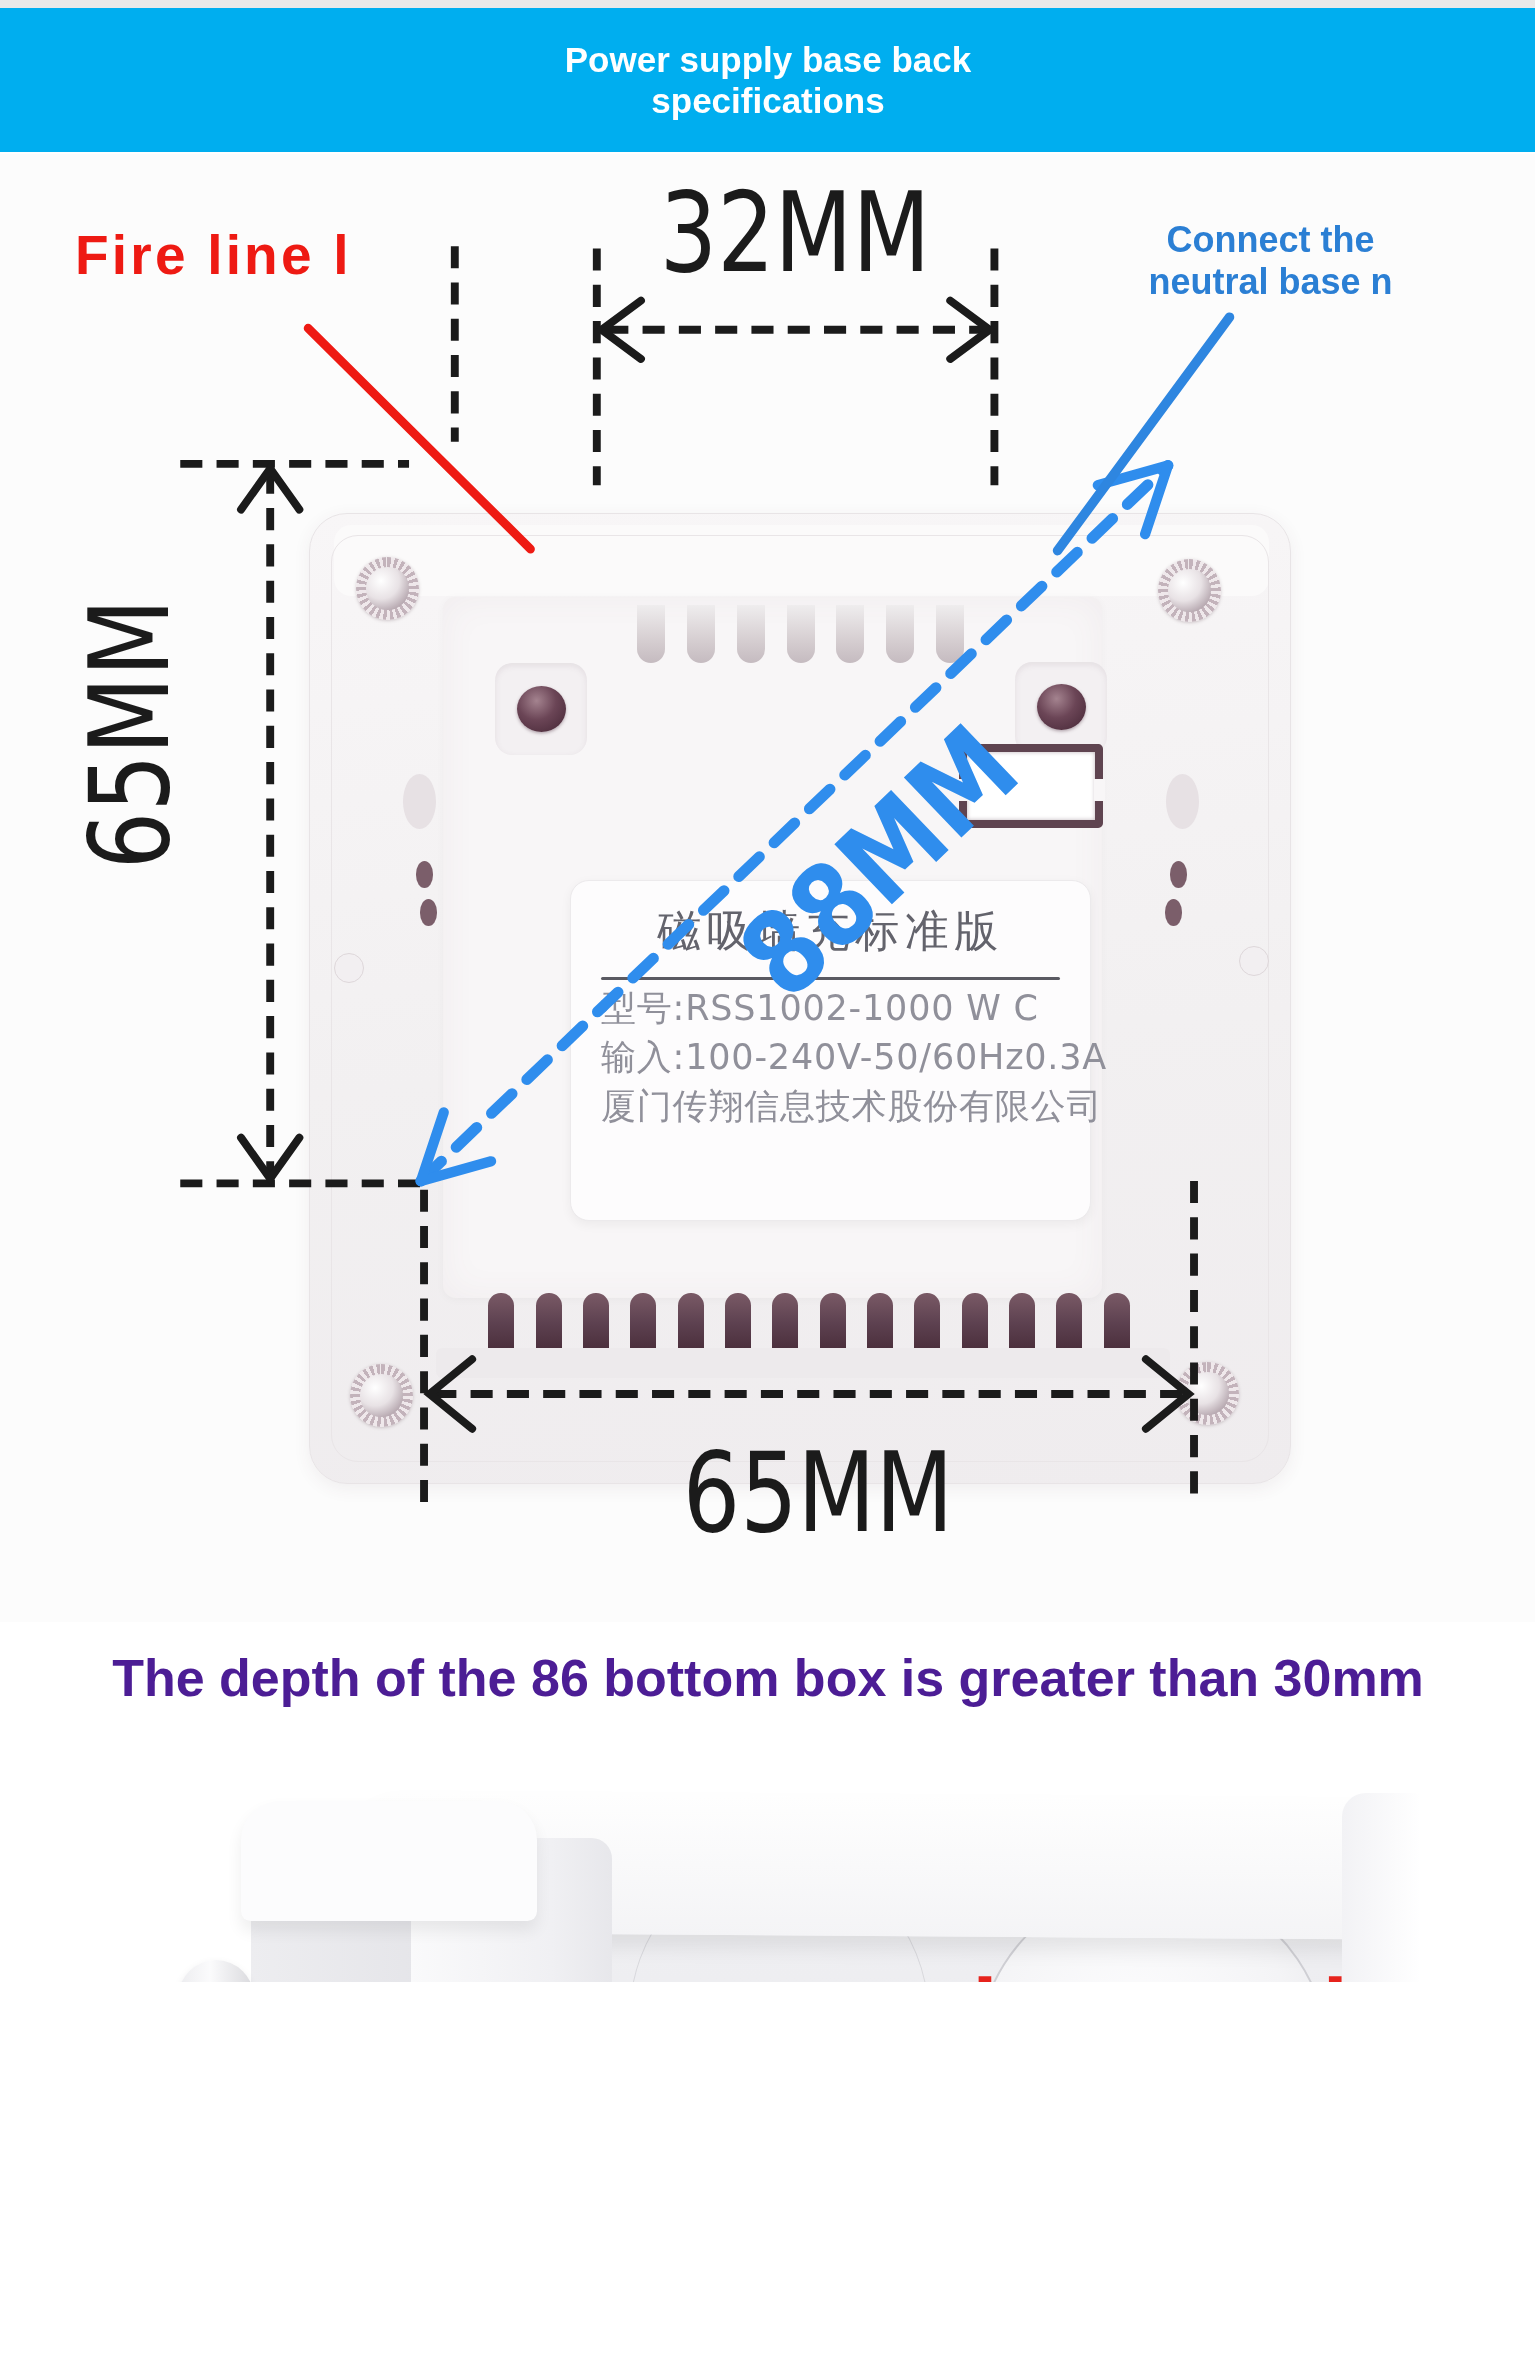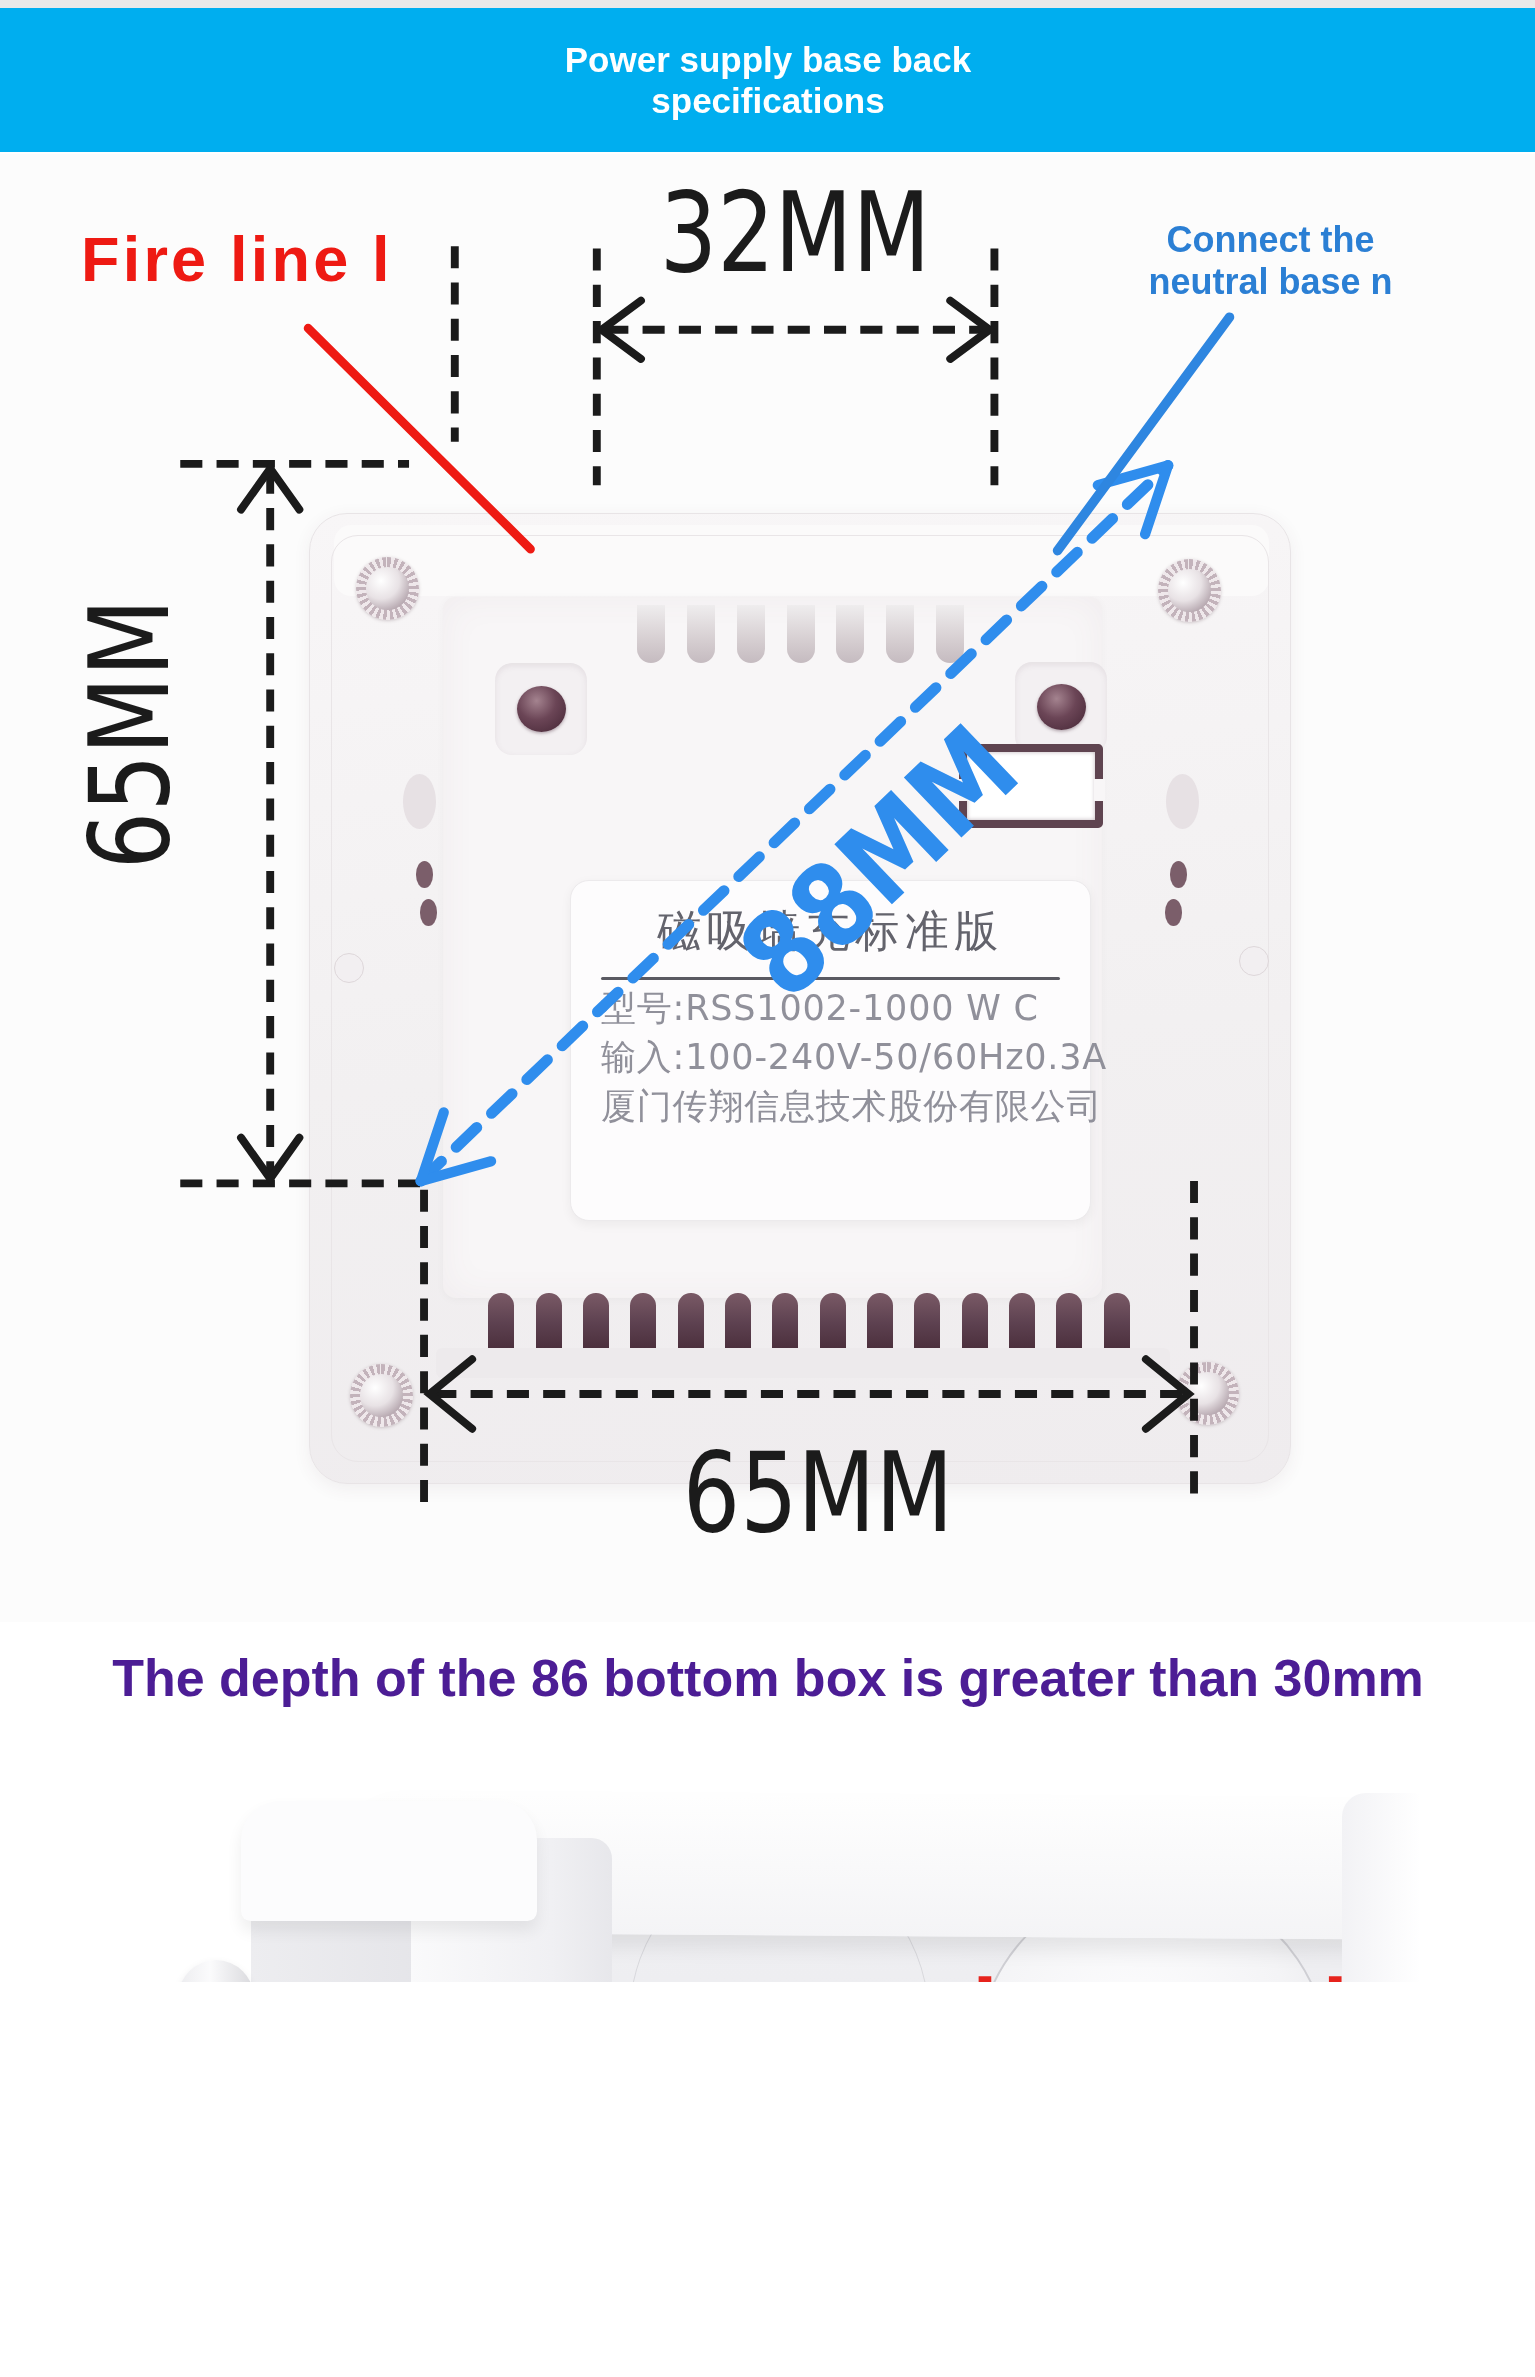--- a/index.html
+++ b/index.html
@@ -60,21 +60,21 @@
   
   .dev-label{position:absolute;left:260px;top:366px;width:521px;height:341px;border-radius:19px;
              background:#fdfcfd;border:0.8px solid #eceaec;box-shadow:0 3.2px 11px rgba(0,0,0,.05);
              padding:20.5px 30px 0 30px;}
   .dev-label .title{font-size:44px;color:#63636c;letter-spacing:5.5px;text-align:center;white-space:nowrap;}
   .dev-label .rule{height:3.2px;background:#5a5a62;margin-top:16px;border-radius:1.6px;}
   .dev-label .body{margin-top:4px;}
   .dev-label .body div{font-size:35px;color:#90909a;line-height:49px;letter-spacing:0.8px;white-space:nowrap;}
 
   
-  .t-fire{position:absolute;left:81px;top:223px;font-size:63px;font-weight:700;letter-spacing:3.2px;
+  .t-fire{position:absolute;left:75px;top:223px;font-size:55px;font-weight:700;letter-spacing:3.2px;
           color:var(--c-red);font-family:"Liberation Sans","DejaVu Sans",sans-serif;white-space:nowrap;z-index:9;}
   .t-neutral{position:absolute;left:1105px;top:219px;width:331px;text-align:center;font-size:36px;font-weight:700;
           color:var(--c-blue_text);line-height:1.18;font-family:"Liberation Sans","DejaVu Sans",sans-serif;z-index:9;}
   .t-dim{position:absolute;color:var(--c-dim);font-size:110px;font-weight:400;white-space:nowrap;z-index:9;
          font-family:"DejaVu Sans","Liberation Sans",sans-serif;}
   .t-dim.top{left:795px;top:233px;transform:translate(-50%,-50%) scaleX(.82);}
   .t-dim.left{left:130px;top:734px;transform:translate(-50%,-50%) rotate(-90deg) scaleX(.82);}
   .t-dim.bottom{left:818px;top:1493px;transform:translate(-50%,-50%) scaleX(.82);}
   .t-dim.diag{left:879px;top:862px;color:var(--c-blue_dim);font-weight:700;font-size:114px;
               transform:translate(-50%,-50%) rotate(-43.8deg) scaleX(.85);}

